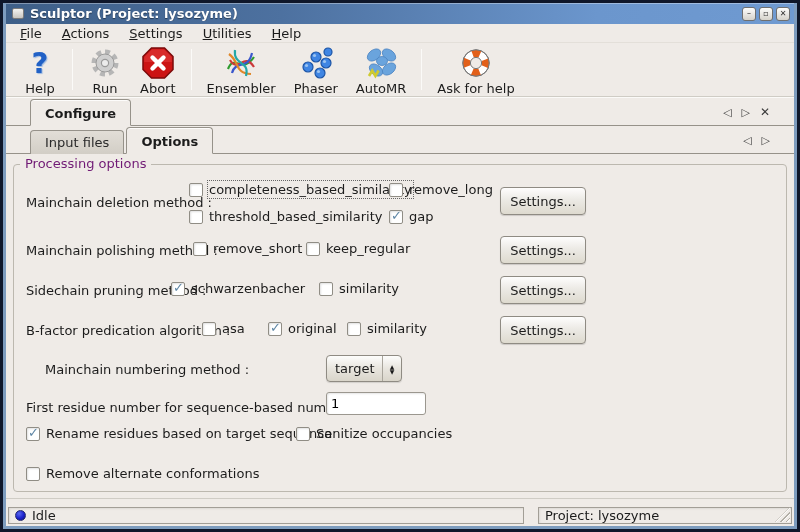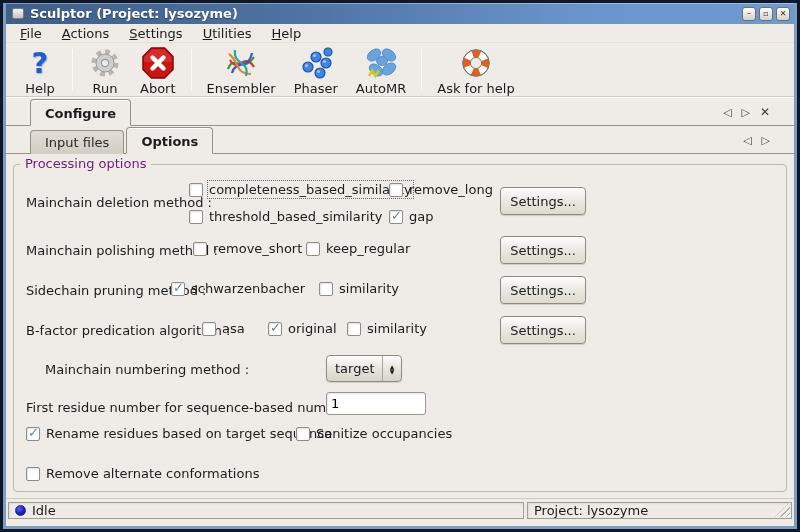--- a/index.html
+++ b/index.html
@@ -79,21 +79,21 @@
            background:linear-gradient(#fdfdfc,#e8e5de 50%,#d9d5ca); display:flex; align-items:center;
            box-shadow:0 1px 1px rgba(0,0,0,.12); }
   .combo-value { flex:1; padding-left:8px; font-size:13px; }
   .combo-arrows { width:19px; align-self:stretch; border-left:1px solid #a9a59c;
                   display:flex; flex-direction:column; align-items:center; justify-content:center; line-height:5px; }
   .combo-arrows span { font-size:6px; color:#1a1a1a; }
   .text-input { width:100px; height:23px; border:1px solid #9b978f; border-radius:3px; background:#fff;
                 font-family:inherit; font-size:13px; padding:0 4px; box-shadow:inset 1px 1px 2px rgba(0,0,0,.10); }
 
   
-  .statusbar { height:27px; background:#efebe7; display:flex; align-items:flex-start; gap:3px;
+  .statusbar { height:27px; background:#efebe7; display:flex; align-items:flex-end; gap:14px;
                padding:3px 2px 2px 2px; }
   .status-panel { border:1px solid #a29e96; box-shadow:inset 1px 1px 2px rgba(0,0,0,.08);
                   display:flex; align-items:center; padding:0 6px; font-size:13px; background:#efebe7; }
   .status-left { flex:0 0 516px; gap:6px; }
   .status-right { flex:1; position:relative; }
   .status-dot { width:11px; height:11px; border-radius:50%; border:1px solid #242a6e;
                 background:radial-gradient(circle at 35% 30%, #5867ee, #1b21cc 55%, #0e1173); }
   .grip { position:absolute; right:1px; bottom:1px; width:15px; height:15px;
           background:repeating-linear-gradient(135deg, transparent 0 2px, #b3afa7 2px 3px, #fbfaf8 3px 4px);
           clip-path:polygon(100% 0,100% 100%,0 100%); }

